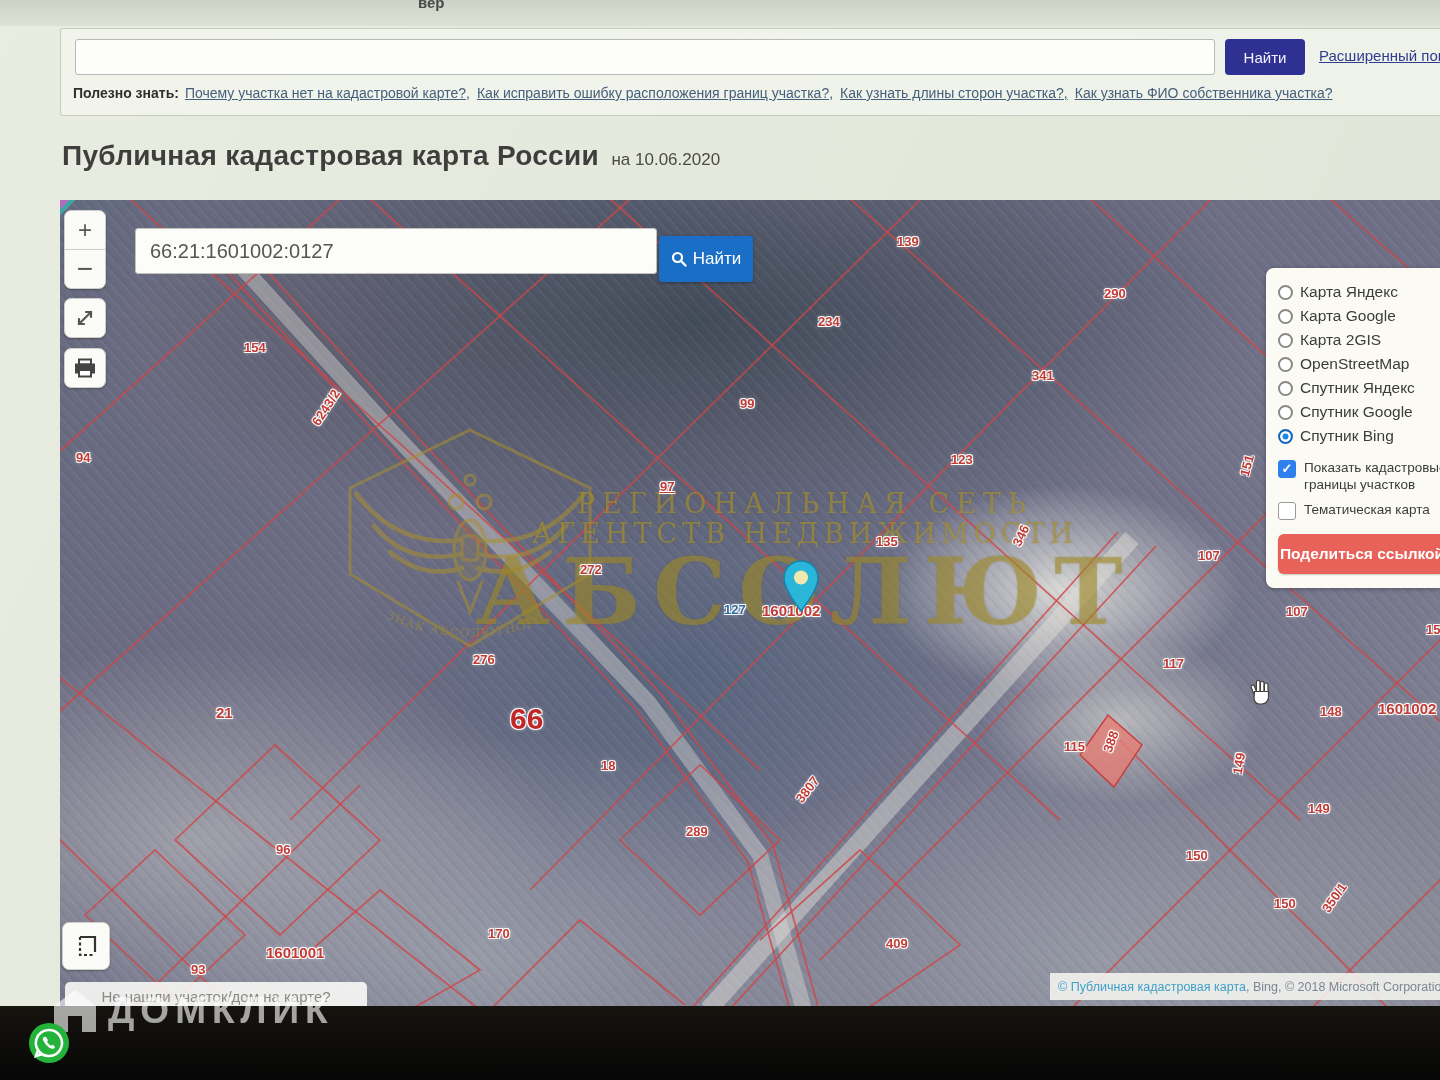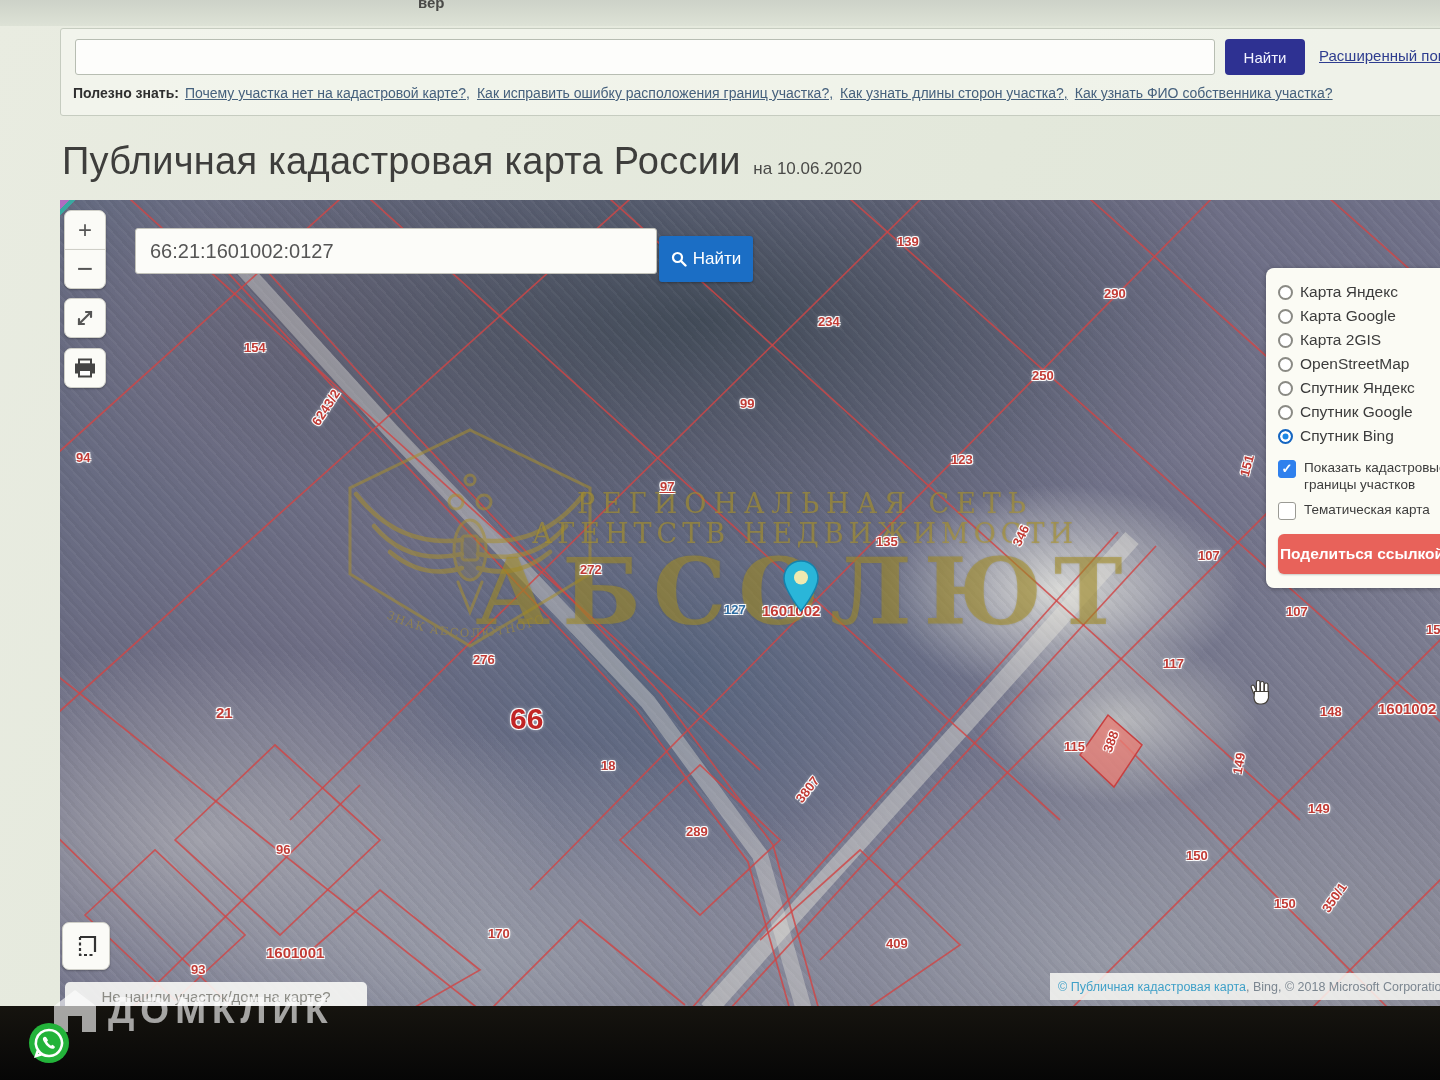--- a/index.html
+++ b/index.html
@@ -19,21 +19,21 @@
                 border:1px solid #b7bdb2; border-radius:3px; font-size:16px; padding:0 10px; color:#333; }
   .top-find-btn { position:absolute; left:1152px; top:2px; width:80px; height:36px; background:#2e3192;
                   color:#f2f3ff; border:none; border-radius:4px; font-size:15px; cursor:pointer; }
   .adv-link { position:absolute; left:1246px; top:10px; font-size:15px; color:#2e3d8f; text-decoration:underline; white-space:nowrap; }
   .info-row { margin-top:8px; font-size:14px; color:#35414d; white-space:nowrap; overflow:hidden; }
   .info-row b { color:#2f2f2f; margin-right:6px; }
   .info-link { color:#45607c; text-decoration:underline; margin-right:7px; cursor:pointer; }
 
   
   .title-row { position:absolute; left:62px; top:140px; white-space:nowrap; }
-  .title-row h1 { display:inline; font-size:38px; font-weight:400; color:#3e3e3c; letter-spacing:.3px; }
+  .title-row h1 { display:inline; font-size:28px; font-weight:700; color:#3e3e3c; letter-spacing:.3px; }
   .title-date { font-size:17px; color:#4a4a48; margin-left:8px; }
 
   
   .map { position:absolute; left:60px; top:200px; width:1380px; height:810px; overflow:hidden; background:#5e6377; }
   .map-bg { position:absolute; inset:0;
     background:
       radial-gradient(260px 150px at 1000px 390px, rgba(235,235,228,.85), rgba(235,235,228,0) 70%),
       radial-gradient(200px 120px at 1060px 520px, rgba(228,228,220,.6), rgba(228,228,220,0) 70%),
       radial-gradient(480px 260px at 140px 640px, rgba(176,176,182,.75), rgba(176,176,182,0) 75%),
       radial-gradient(520px 300px at 420px 760px, rgba(168,172,180,.7), rgba(168,172,180,0) 75%),
@@ -213,21 +213,21 @@
       </svg>
       <div class="wm-line wm-l1">РЕГИОНАЛЬНАЯ СЕТЬ</div>
       <div class="wm-line wm-l2">АГЕНТСТВ НЕДВИЖИМОСТИ</div>
       <div class="wm-line wm-big">АБСОЛЮТ</div>
     </div>
 
     <div>
         <span class="plbl" style="left: 837px; top: 34px;">139</span>
         <span class="plbl" style="left: 1044px; top: 86px;">290</span>
         <span class="plbl" style="left: 758px; top: 114px;">234</span>
-        <span class="plbl" style="left: 972px; top: 168px;">250</span>
+        <span class="plbl" style="left: 972px; top: 168px;">341</span>
         <span class="plbl" style="left: 184px; top: 140px;">154</span>
         <span class="plbl" style="left: 680px; top: 196px;">99</span>
         <span class="plbl" style="left: 16px; top: 250px;">94</span>
         <span class="plbl" style="left: 246px; top: 200px; transform: rotate(-57deg);">6243/2</span>
         <span class="plbl" style="left: 891px; top: 252px;">123</span>
         <span class="plbl" style="left: 600px; top: 279px; text-decoration: underline;">97</span>
         <span class="plbl" style="left: 816px; top: 334px;">135</span>
         <span class="plbl" style="left: 950px; top: 328px; transform: rotate(-65deg);">346</span>
         <span class="plbl" style="left: 1176px; top: 258px; transform: rotate(-75deg);">151</span>
         <span class="plbl" style="left: 520px; top: 362px;">272</span>

